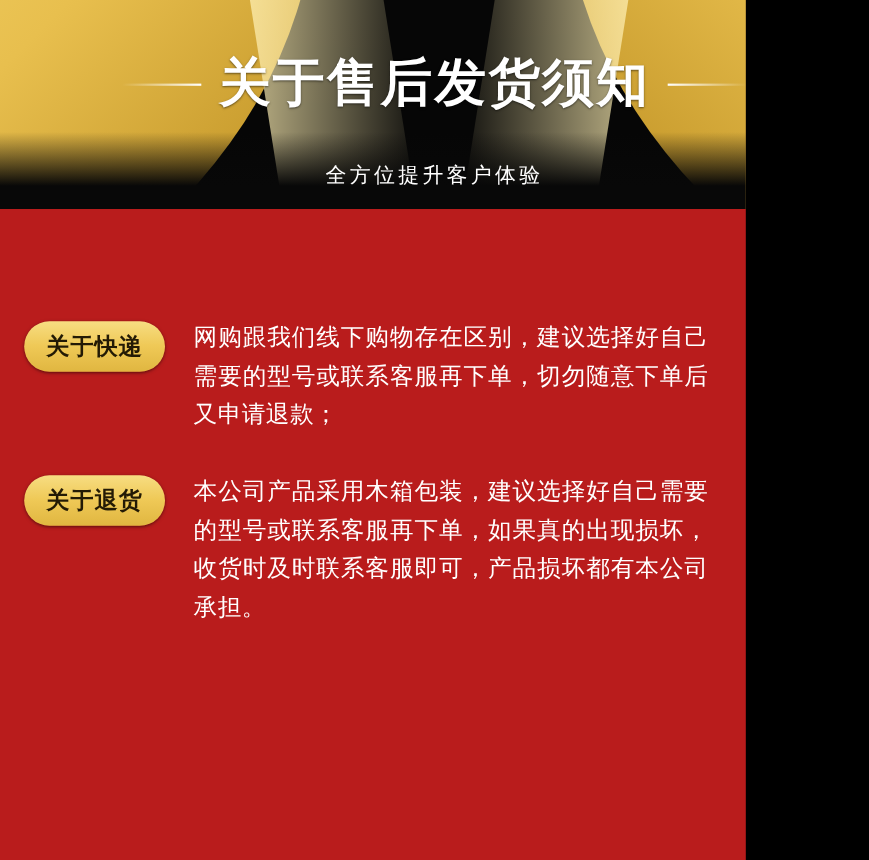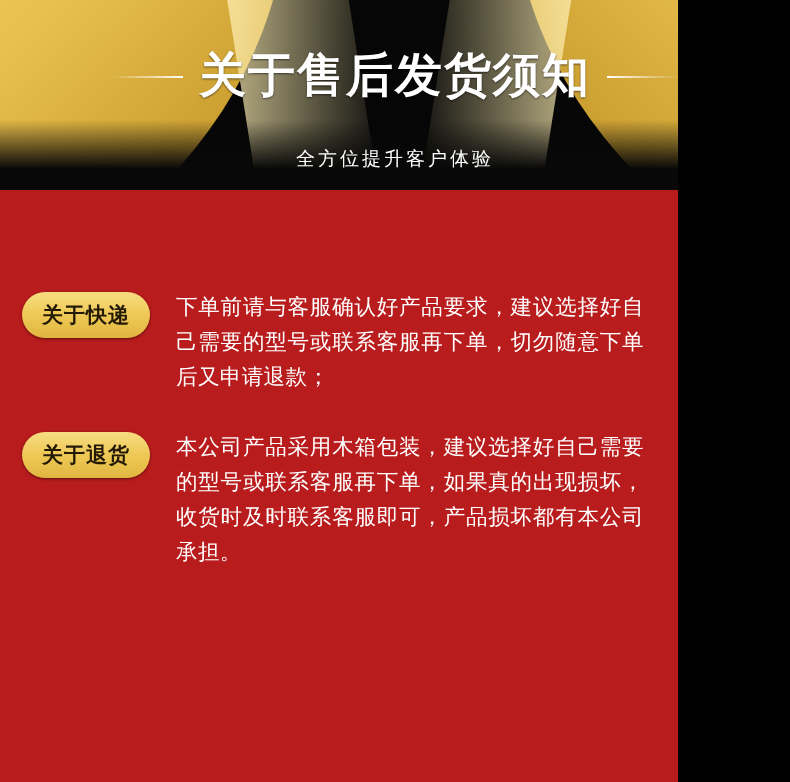--- a/index.html
+++ b/index.html
@@ -177,21 +177,21 @@
 
     <div class="row">
     </div>
 
 
     <div class="row">
     </div>
 
     <div class="row">
       <div class="tag">关于快递</div>
-      <div class="row-text">下单前请与客服确认好产品要求，建议选择好自己需要的型号或联系客服再下单，切勿随意下单后又申请退款；</div>
+      <div class="row-text">网购跟我们线下购物存在区别，建议选择好自己需要的型号或联系客服再下单，切勿随意下单后又申请退款；</div>
     </div>
 
     <div class="row">
       <div class="tag">关于退货</div>
       <div class="row-text">本公司产品采用木箱包装，建议选择好自己需要的型号或联系客服再下单，如果真的出现损坏，收货时及时联系客服即可，产品损坏都有本公司承担。</div>
     </div>
 
   </div>
 </div>
 

